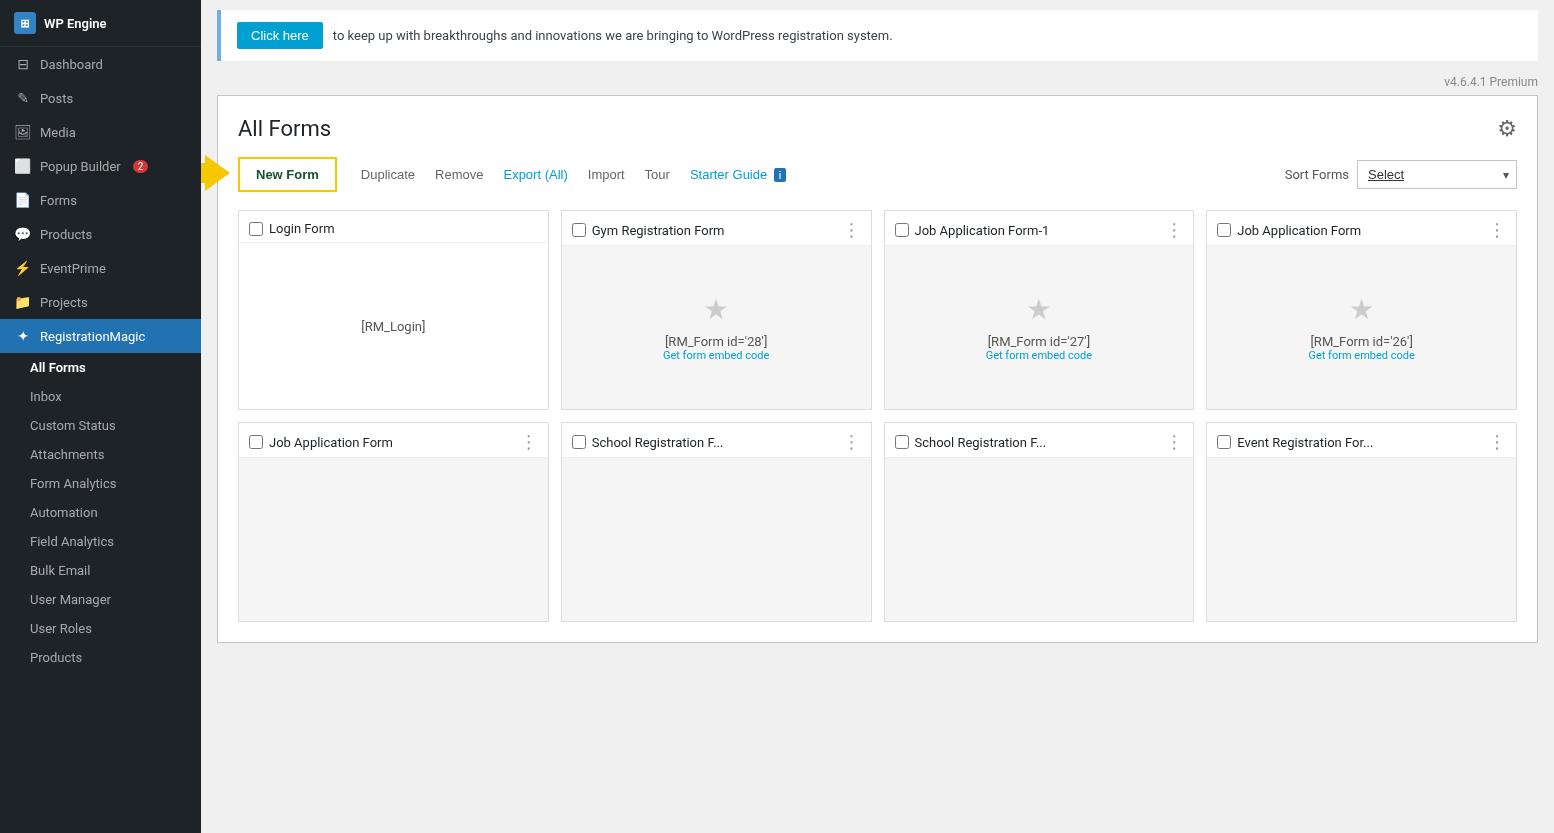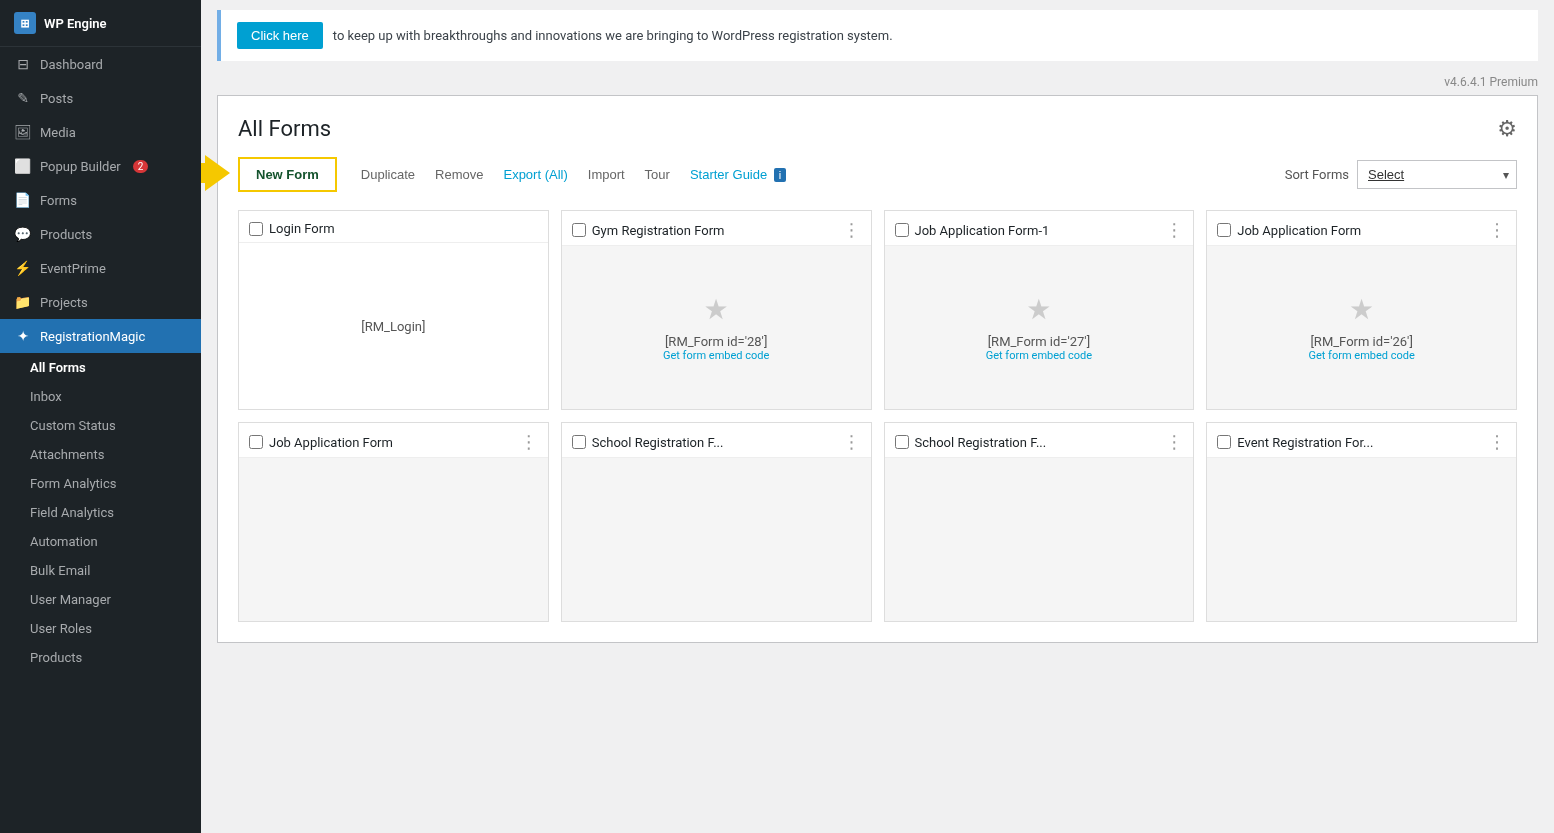--- a/index.html
+++ b/index.html
@@ -192,22 +192,22 @@
     <span class="icon">✦</span>
     <span>RegistrationMagic</span>
   </div>
 
   <div class="sidebar-submenu">
     <a class="sidebar-sub-item active">All Forms</a>
     <a class="sidebar-sub-item">Inbox</a>
     <a class="sidebar-sub-item">Custom Status</a>
     <a class="sidebar-sub-item">Attachments</a>
     <a class="sidebar-sub-item">Form Analytics</a>
+    <a class="sidebar-sub-item">Automation</a>
     <a class="sidebar-sub-item">Field Analytics</a>
-    <a class="sidebar-sub-item">Automation</a>
     <a class="sidebar-sub-item">Bulk Email</a>
     <a class="sidebar-sub-item">User Manager</a>
     <a class="sidebar-sub-item">User Roles</a>
     <a class="sidebar-sub-item">Products</a>
   </div>
 </div>
 
 <div id="main">
 
   <div class="notice-bar">

